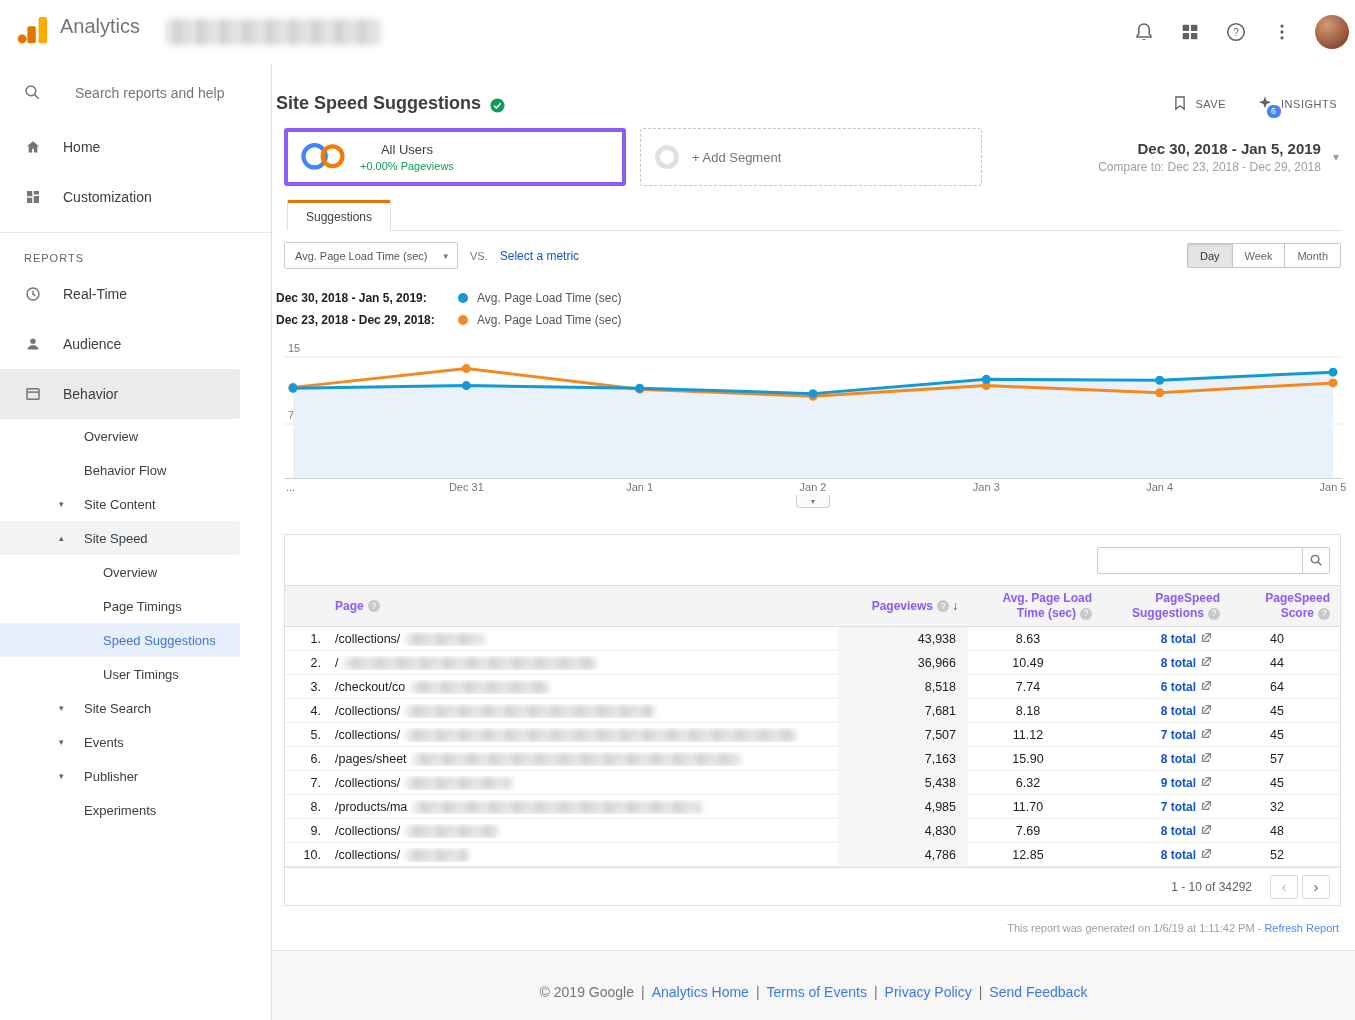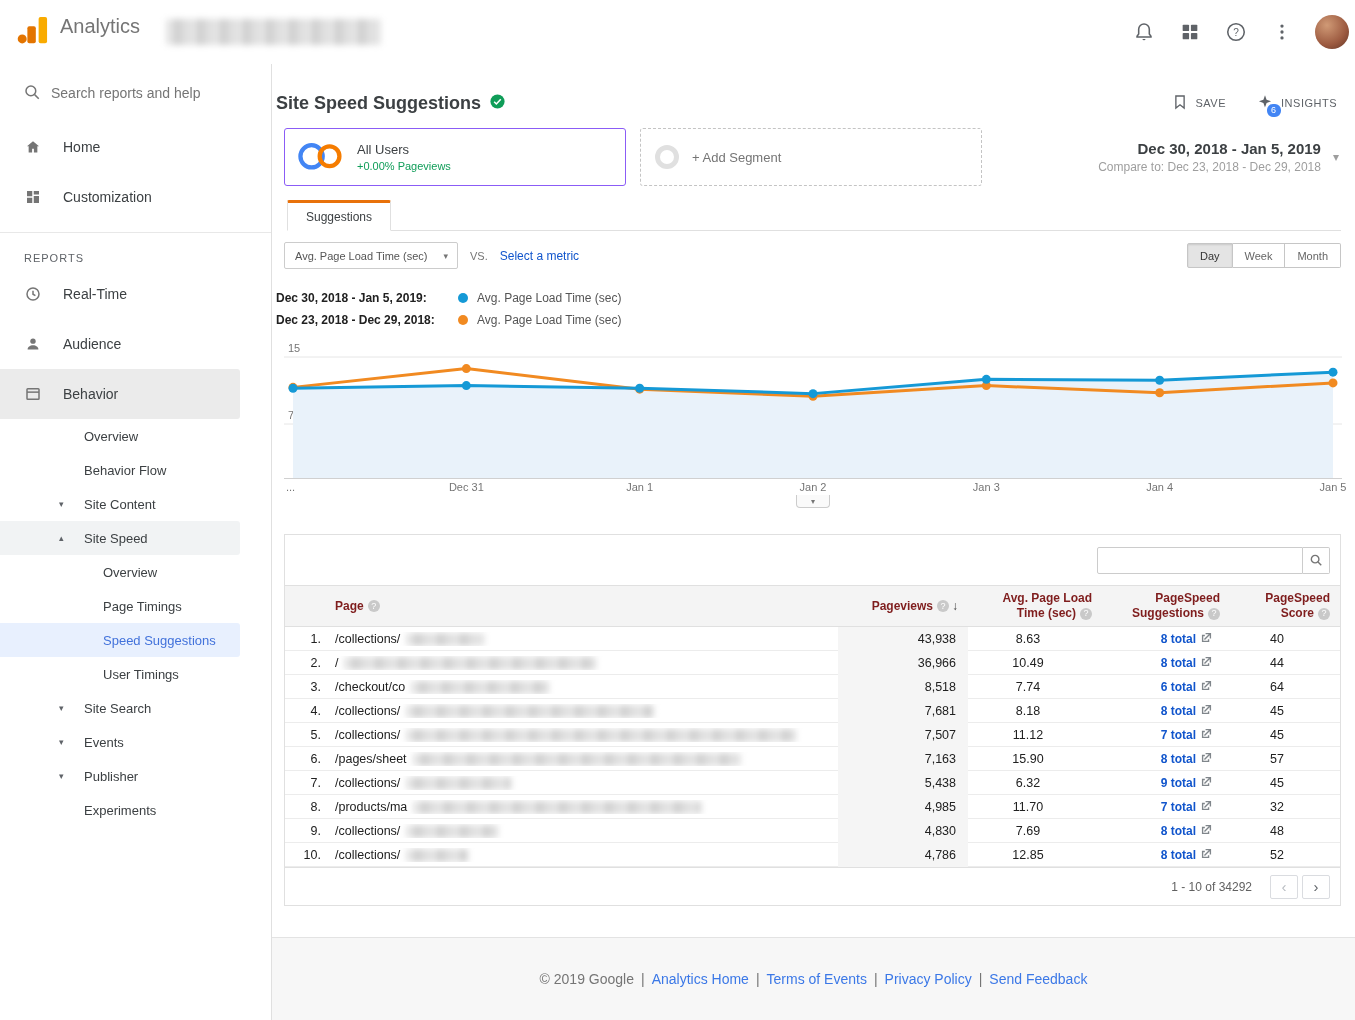--- a/index.html
+++ b/index.html
@@ -20,47 +20,47 @@
   .avatar { width:34px; height:34px; border-radius:50%; flex:none; margin-left:8px; margin-right:-4px;
             background:radial-gradient(circle at 35% 30%, #d09a76, #9c5a40 60%, #5f3324); }
 
   
   .app-body { flex:1; display:flex; min-height:0; }
   .sidebar { width:272px; flex:none; border-right:1px solid #e0e0e0; overflow:hidden; color:#3c4043; background:#fff; }
   .content-col { flex:1; min-width:0; display:flex; flex-direction:column; }
   .main { flex:1; padding:0 14px 0 4px; background:#fff; }
 
   
-  .side-search { display:flex; align-items:center; gap:10px; height:58px; padding-left:23px; color:#757575; font-size:14px; cursor:pointer; }
+  .side-search { display:flex; align-items:center; gap:34px; height:58px; padding-left:23px; color:#757575; font-size:14px; cursor:pointer; }
   .side-search svg { width:18px; height:18px; flex:none; }
   .nav-item { display:flex; align-items:center; height:50px; padding-left:24px; font-size:14px; cursor:pointer; position:relative; color:#3c4043; }
   .nav-item .ic { width:18px; height:18px; margin-right:21px; flex:none; }
   .nav-item .ic svg { width:18px; height:18px; display:block; }
   .nav-heading { font-size:11px; letter-spacing:1px; color:#5f6368; padding:19px 0 5px 24px; border-top:1px solid #e8e8e8; margin-top:10px; }
   .lvl1 { height:34px; padding-left:84px; font-size:13px; }
   .lvl2 { height:34px; padding-left:103px; font-size:13px; }
   .chev { position:absolute; left:59px; font-size:9px; color:#5f6368; }
   .nav-active { background:#ebebeb; width:240px; border-radius:0 3px 3px 0; }
   .nav-open { background:#f1f3f4; width:240px; border-radius:0 3px 3px 0; }
   .nav-selected { background:#e8f0fe; color:#4272db; width:240px; border-radius:0 3px 3px 0; height:auto; min-height:34px; padding-top:5px; padding-bottom:5px; }
   .nav-selected .lbl { width:118px; line-height:17px; }
   .nav-conversions { margin-top:8px; }
 
   
-  .report-header { display:flex; align-items:flex-start; padding:29px 0 10px 0; }
+  .report-header { display:flex; align-items:flex-end; padding:29px 0 10px 0; }
   .report-title { font-size:18px; font-weight:bold; color:#3c4043; }
   .verified { width:17px; height:17px; margin-left:8px; }
   .actions { margin-left:auto; display:flex; align-items:center; gap:30px; padding-right:4px; }
   .action-btn { display:flex; align-items:center; gap:7px; font-size:11px; color:#5f6368; letter-spacing:.5px; cursor:pointer; position:relative; }
   .action-btn svg { width:18px; height:18px; }
   .insights-badge { position:absolute; left:9px; top:9px; background:#4285f4; color:#fff; font-size:9px; line-height:1; border-radius:8px; padding:2px 4px; border:2px solid #fff; }
 
   
   .segments-row { display:flex; align-items:center; margin:4px 0 0 8px; }
-  .seg-card { width:342px; height:58px; border:1px solid #8b5cf6; border-radius:3px; display:flex; align-items:center; padding:0 12px; cursor:pointer; background:#fff; }
+  .seg-card { width:342px; height:58px; border:4px solid #8b5cf6; border-radius:3px; display:flex; align-items:center; padding:0 12px; cursor:pointer; background:#fff;text-align:center; }
   .seg-circles { width:48px; height:34px; margin-right:12px; flex:none; }
   .seg-name { font-size:13px; color:#3c4043; }
   .seg-detail { font-size:11px; color:#0f9d58; margin-top:3px; }
   .addseg-card { width:342px; height:58px; border:1px dashed #c4c4c4; border-radius:3px; margin-left:14px; display:flex; align-items:center; gap:13px; padding:0 14px; color:#757575; font-size:13px; cursor:pointer; }
   .addseg-ring { width:24px; height:24px; border:5px solid #e0e0e0; border-radius:50%; flex:none; }
   .daterange { margin-left:auto; display:flex; align-items:center; gap:12px; text-align:right; cursor:pointer; padding-right:2px; }
   .dr-primary { font-size:15px; font-weight:bold; color:#3c4043; }
   .dr-compare { font-size:12px; color:#9e9e9e; margin-top:3px; }
   .dr-caret { color:#9e9e9e; font-size:12px; }
 
@@ -92,21 +92,21 @@
   .chart-handle { width:34px; height:13px; border:1px solid #ccc; border-top:none; border-radius:0 0 4px 4px; margin:0 auto; display:flex; align-items:center; justify-content:center; font-size:8px; color:#757575; background:#fafafa; cursor:pointer; }
 
   
   .table-card { margin:26px 0 0 8px; border:1px solid #e0e0e0; background:#fff; }
   .table-toolbar { height:50px; display:flex; align-items:center; justify-content:flex-end; padding:0 10px; }
   .search-wrap { display:flex; }
   .search-input { width:206px; height:27px; border:1px solid #ccc; border-radius:2px 0 0 2px; padding:0 8px; font-size:12px; outline:none; }
   .search-btn { width:27px; height:27px; border:1px solid #ccc; border-left:none; border-radius:0 2px 2px 0; background:#fff; display:flex; align-items:center; justify-content:center; cursor:pointer; }
   .search-btn svg { width:14px; height:14px; }
   .tgrid { display:grid; grid-template-columns:42px 1fr 130px 134px 128px 110px; align-items:center; }
-  .thead { background:#f4f4f4; border-top:1px solid #e0e0e0; border-bottom:1px solid #e0e0e0; font-size:12px; font-weight:bold; color:#7f1d1d; min-height:40px; }
+  .thead { background:#f4f4f4; border-top:1px solid #e0e0e0; border-bottom:1px solid #e0e0e0; font-size:12px; font-weight:bold; color:#8b5cf6; min-height:40px; }
   .th { padding:5px 10px; line-height:15px; }
   .th-page { text-align:left; padding-left:8px; cursor:pointer; }
   .th-num { text-align:right; cursor:pointer; }
   .help { display:inline-flex; width:12px; height:12px; border-radius:50%; background:#c9c9c9; color:#fff; font-size:9px; align-items:center; justify-content:center; margin-left:4px; font-weight:normal; vertical-align:1px; cursor:pointer; }
   .help::before { content:"?"; }
   .sort-arrow { color:#424242; margin-left:3px; font-weight:bold; }
   .sort-arrow::before { content:"\2193"; }
   .trow { border-bottom:1px solid #ececec; height:24px; font-size:12.5px; color:#212121; }
   .cell-rank { text-align:right; padding-right:6px; }
   .cell-page { display:flex; align-items:center; gap:6px; padding-left:8px; overflow:hidden; }
@@ -591,20 +591,24 @@
                 <div class="cell-score">52</div>
               </div>
             </div>
           <div class="tfoot">
             <span class="pg-text">1 - 10 of 34292</span>
             <div class="pg-btn pg-prev">‹</div>
             <div class="pg-btn">›</div>
           </div>
         </div>
 
+        <div class="generated">
+          <span>This report was generated on 1/6/19 at 1:11:42 PM -</span>
+          <span class="rlink">Refresh Report</span>
+        </div>
 
       </main>
 
       <footer class="page-footer" id="page-footer">
         <span>© 2019 Google</span>
       <span class="fsep">|</span>
           <span class="flink">Analytics Home</span>
           <span class="fsep">|</span>
           <span class="flink">Terms of Events</span>
           <span class="fsep">|</span>

